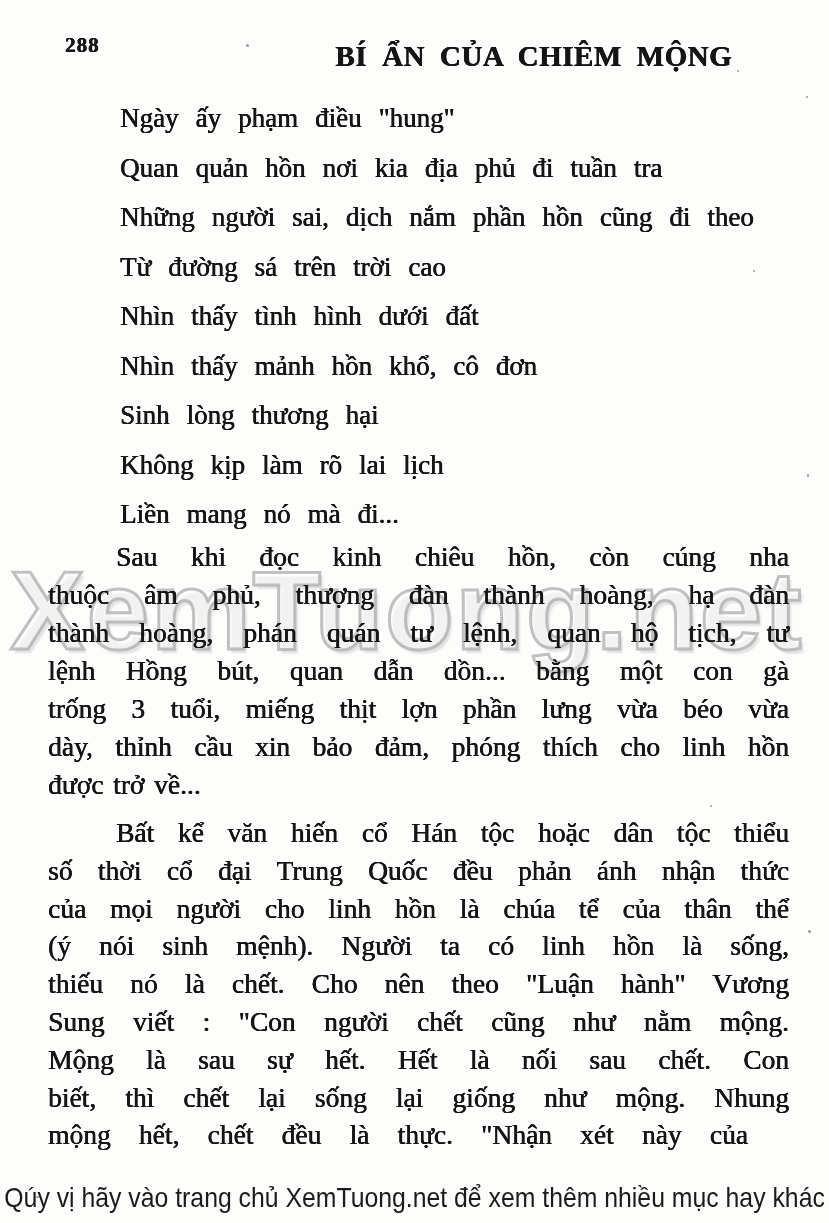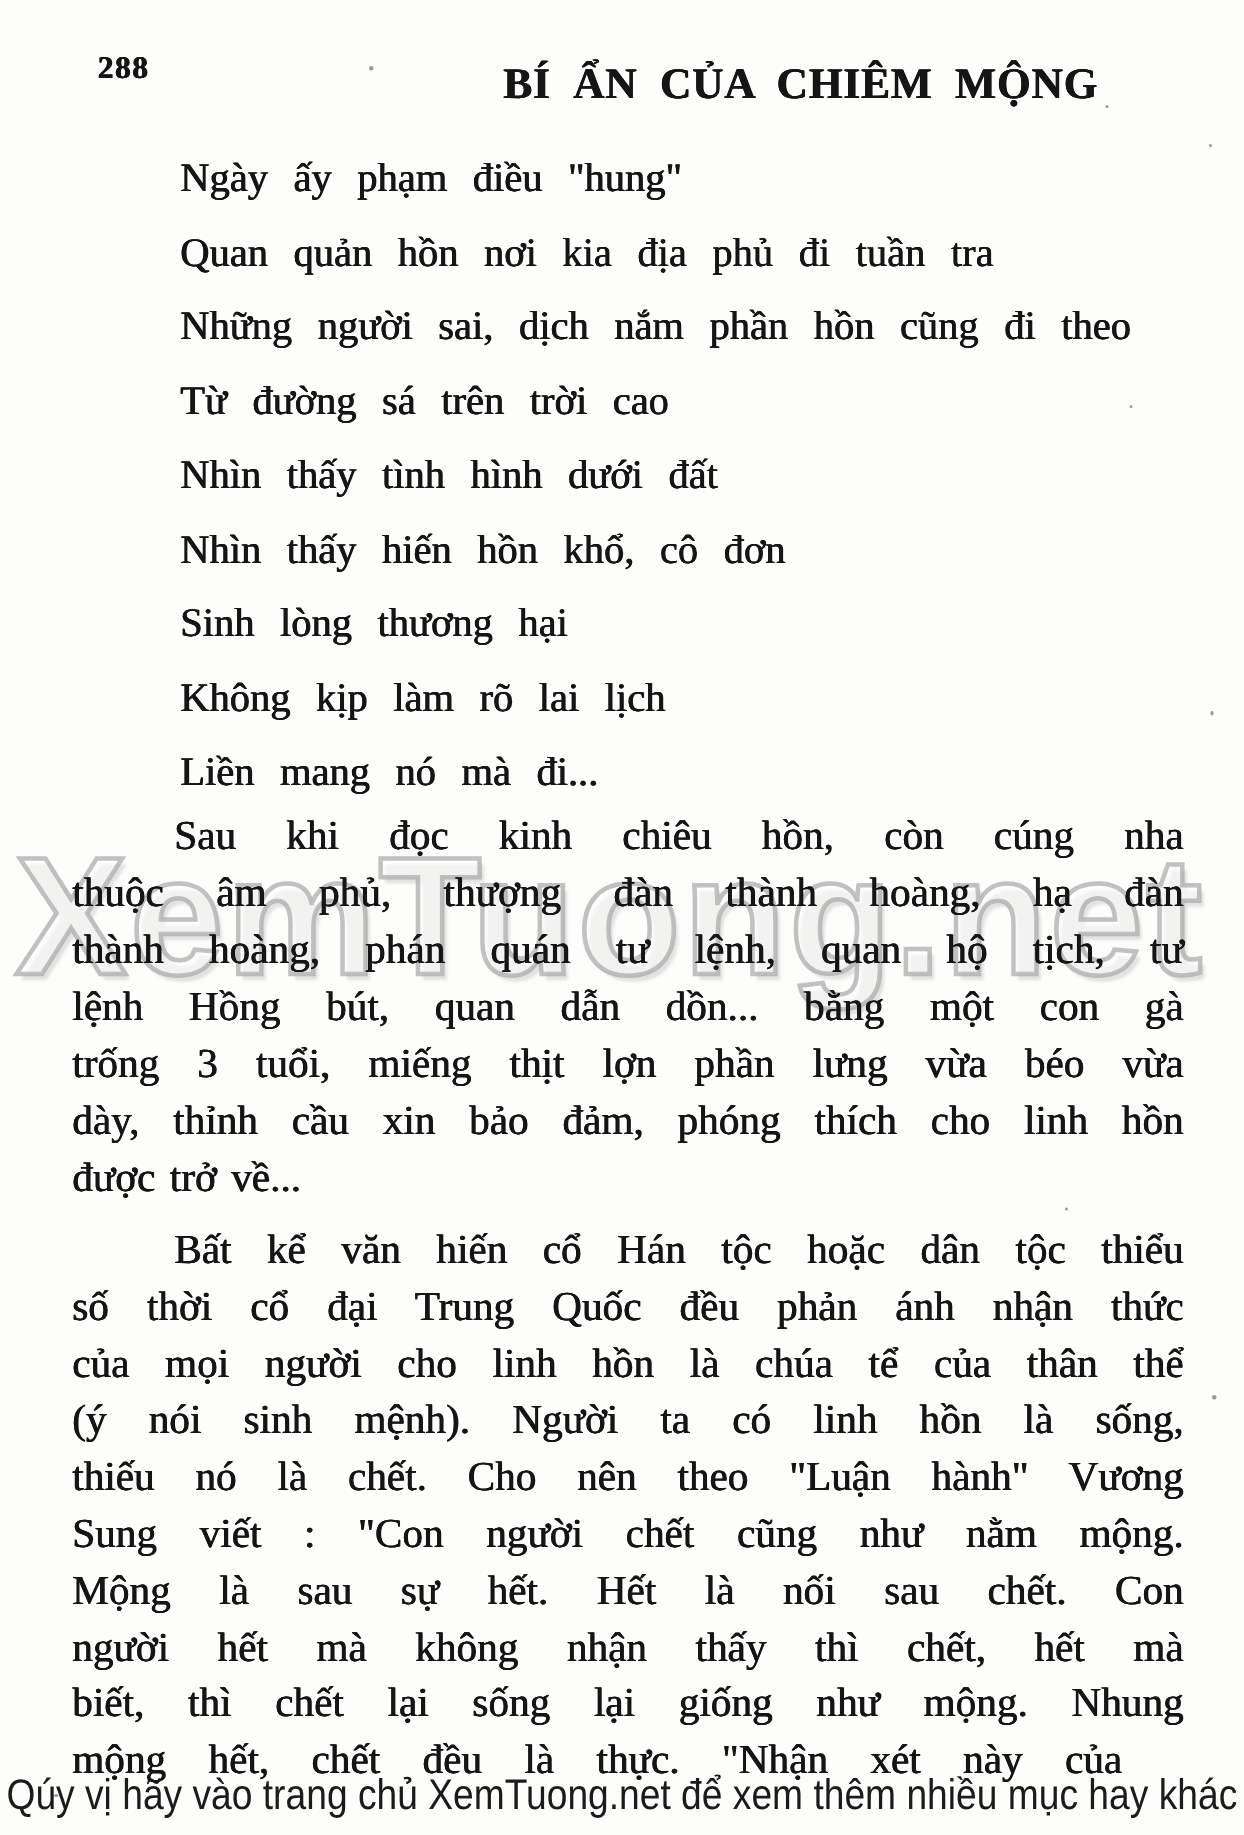--- a/index.html
+++ b/index.html
@@ -135,21 +135,21 @@
   <span class="page-number ink">288</span>
 
   <span class="page-title ink">BÍ ẨN CỦA CHIÊM MỘNG</span>
 
   <div class="poem ink">
       <div class="poem-line">Ngày ấy phạm điều "hung"</div>
       <div class="poem-line">Quan quản hồn nơi kia địa phủ đi tuần tra</div>
       <div class="poem-line">Những người sai, dịch nắm phần hồn cũng đi theo</div>
       <div class="poem-line">Từ đường sá trên trời cao</div>
       <div class="poem-line">Nhìn thấy tình hình dưới đất</div>
-      <div class="poem-line">Nhìn thấy hiến hồn khổ, cô đơn</div>
+      <div class="poem-line">Nhìn thấy mảnh hồn khổ, cô đơn</div>
       <div class="poem-line">Sinh lòng thương hại</div>
       <div class="poem-line">Không kịp làm rõ lai lịch</div>
       <div class="poem-line">Liền mang nó mà đi...</div>
     </div>
 
   <div class="para para1 ink">
       <div class="para-line">Sau khi đọc kinh chiêu hồn, còn cúng nha</div>
       <div class="para-line">thuộc âm phủ, thượng đàn thành hoàng, hạ đàn</div>
       <div class="para-line">thành hoàng, phán quán tư lệnh, quan hộ tịch, tư</div>
       <div class="para-line">lệnh Hồng bút, quan dẫn dồn... bằng một con gà</div>
@@ -159,21 +159,20 @@
     </div>
 
   <div class="para para2 ink">
       <div class="para-line">Bất kể văn hiến cổ Hán tộc hoặc dân tộc thiểu</div>
       <div class="para-line">số thời cổ đại Trung Quốc đều phản ánh nhận thức</div>
       <div class="para-line">của mọi người cho linh hồn là chúa tể của thân thể</div>
       <div class="para-line">(ý nói sinh mệnh). Người ta có linh hồn là sống,</div>
       <div class="para-line">thiếu nó là chết. Cho nên theo "Luận hành" Vương</div>
       <div class="para-line">Sung viết : "Con người chết cũng như nằm mộng.</div>
       <div class="para-line">Mộng là sau sự hết. Hết là nối sau chết. Con</div>
-      <div class="para-line">người hết mà không nhận thấy thì chết, hết mà</div>
       <div class="para-line">biết, thì chết lại sống lại giống như mộng. Nhung</div>
       <div class="para-line">mộng hết, chết đều là thực. "Nhận xét này của</div>
     </div>
 </div>
 
 <div class="footer">
   <span class="condensed">Qúy vị hãy vào trang chủ XemTuong.net để xem thêm nhiều mục hay khác</span>
 </div>
 
 </body></html>

